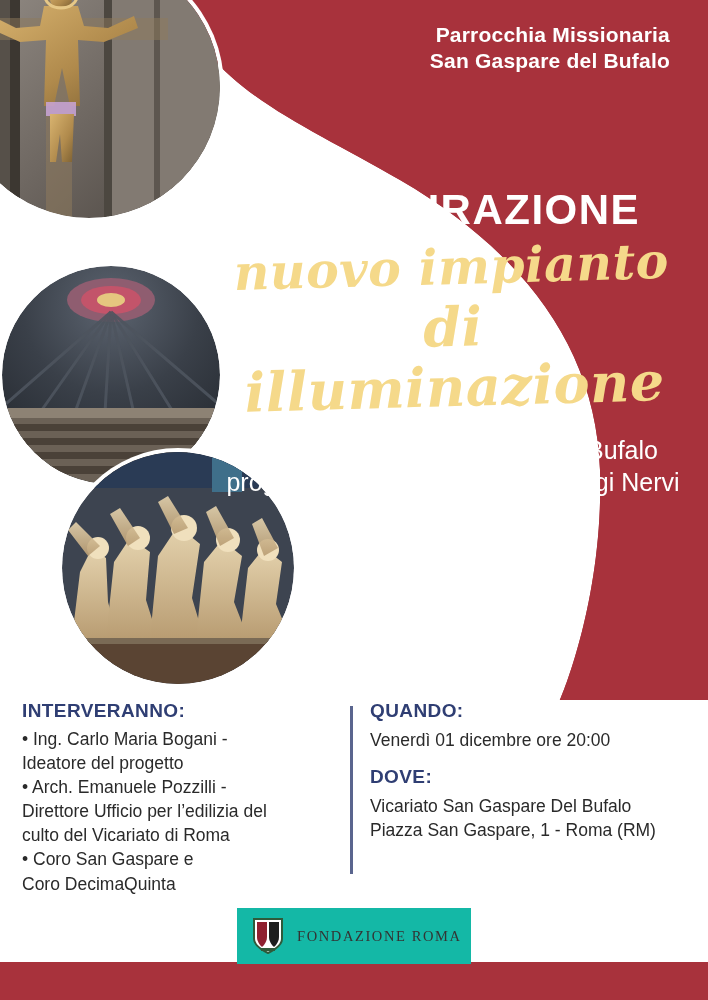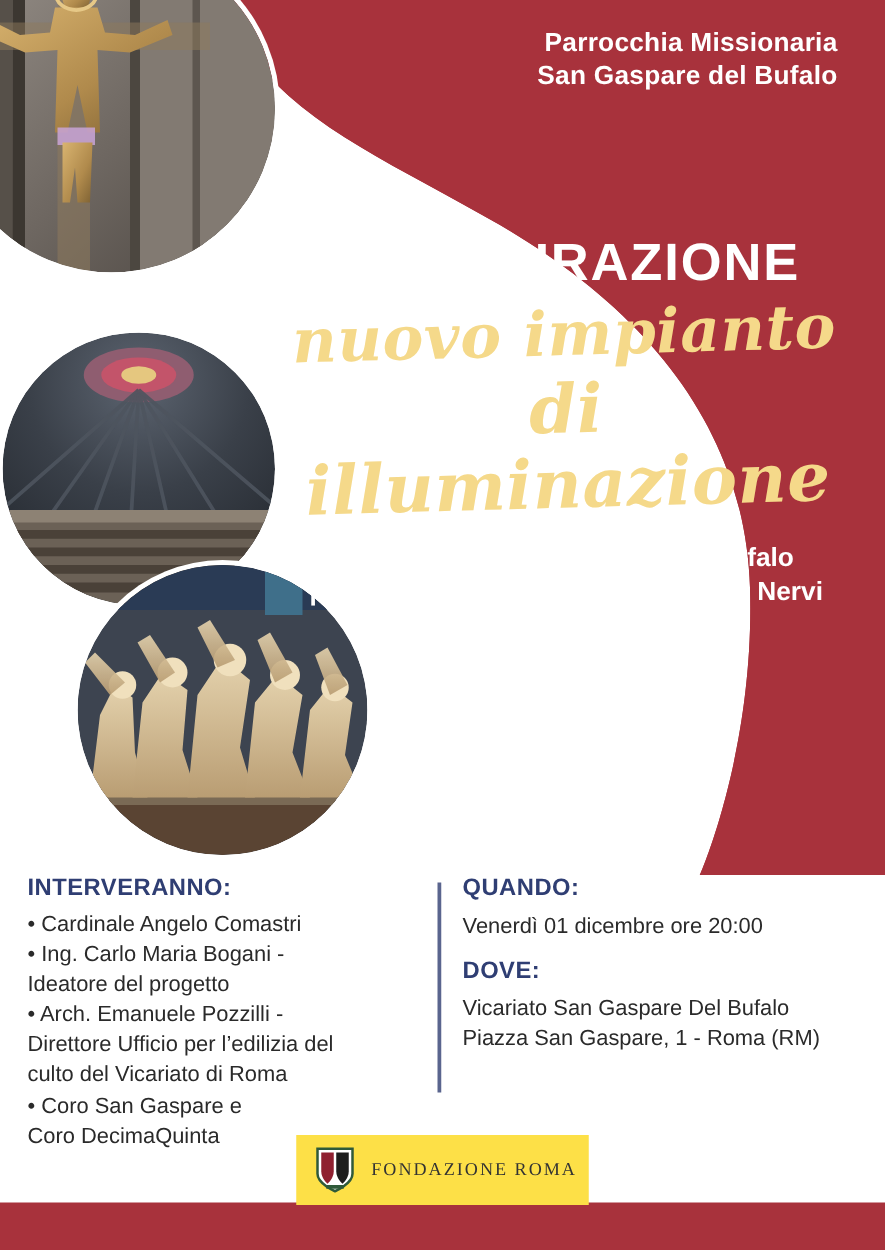--- a/index.html
+++ b/index.html
@@ -87,23 +87,23 @@
     transform: rotate(-1.6deg);
   }
   .title-script .line2 {
     display: block;
     font-size: 54px;
     margin-top: 2px;
   }
   .subtitle {
     margin-top: 16px;
     color: #ffffff;
-    font-size: 21px;
+    font-size: 25px;
     line-height: 1.28;
-    font-weight: bold;
+    font-weight: normal;
   }
 
   
   .circle {
     position: absolute;
     border-radius: 50%;
     overflow: hidden;
     z-index: 5;
     box-shadow: 0 0 0 4px #ffffff;
   }
@@ -185,21 +185,21 @@
     line-height: 1.38;
   }
 
   
   .sponsor {
     position: absolute;
     left: 237px;
     top: 908px;
     width: 234px;
     height: 56px;
-    background: #fde047;
+    background: #14b8a6;
     z-index: 8;
     display: flex;
     align-items: center;
     gap: 12px;
     padding-left: 14px;
     box-sizing: border-box;
   }
   .sponsor-mark {
     width: 34px;
     height: 38px;
@@ -361,21 +361,20 @@
         </g>
       </g>
     </svg>
   </div>
 
   <div class="info">
 
     <div class="col-left">
       <div class="heading">INTERVERANNO:</div>
       <ul class="bullets">
-        <li>• Cardinale Angelo Comastri</li>
         <li>• Ing. Carlo Maria Bogani -</li>
         <li>Ideatore del progetto</li>
         <li>• Arch. Emanuele Pozzilli -</li>
         <li>Direttore Ufficio per l’edilizia del</li>
         <li>culto del Vicariato di Roma</li>
         <li>• Coro San Gaspare e</li>
         <li>Coro DecimaQuinta</li>
       </ul>
     </div>
 

